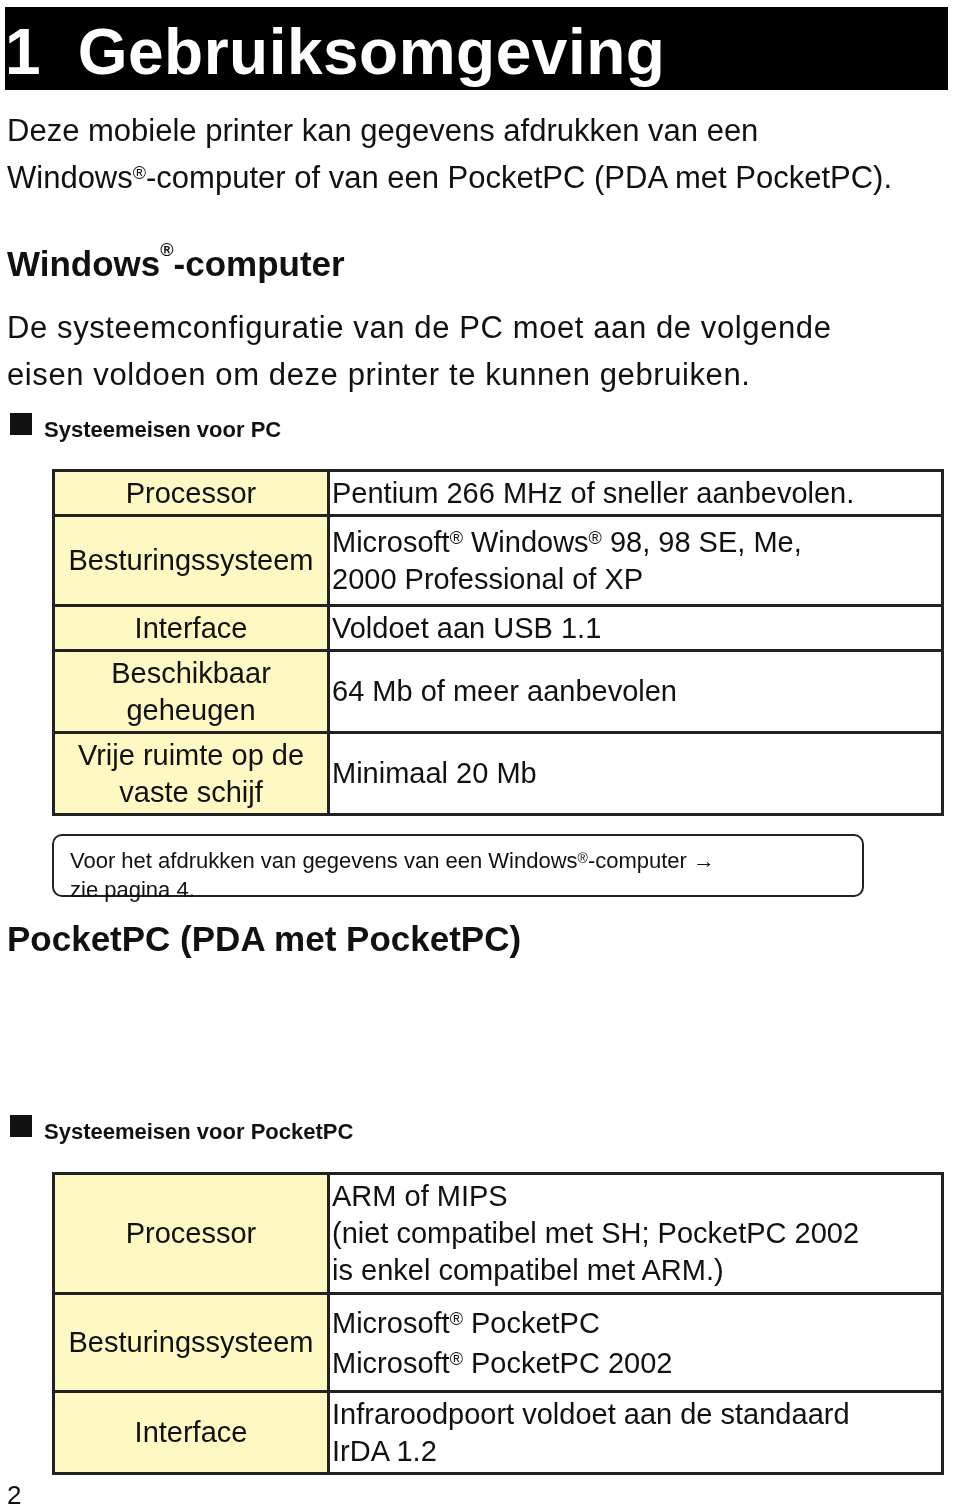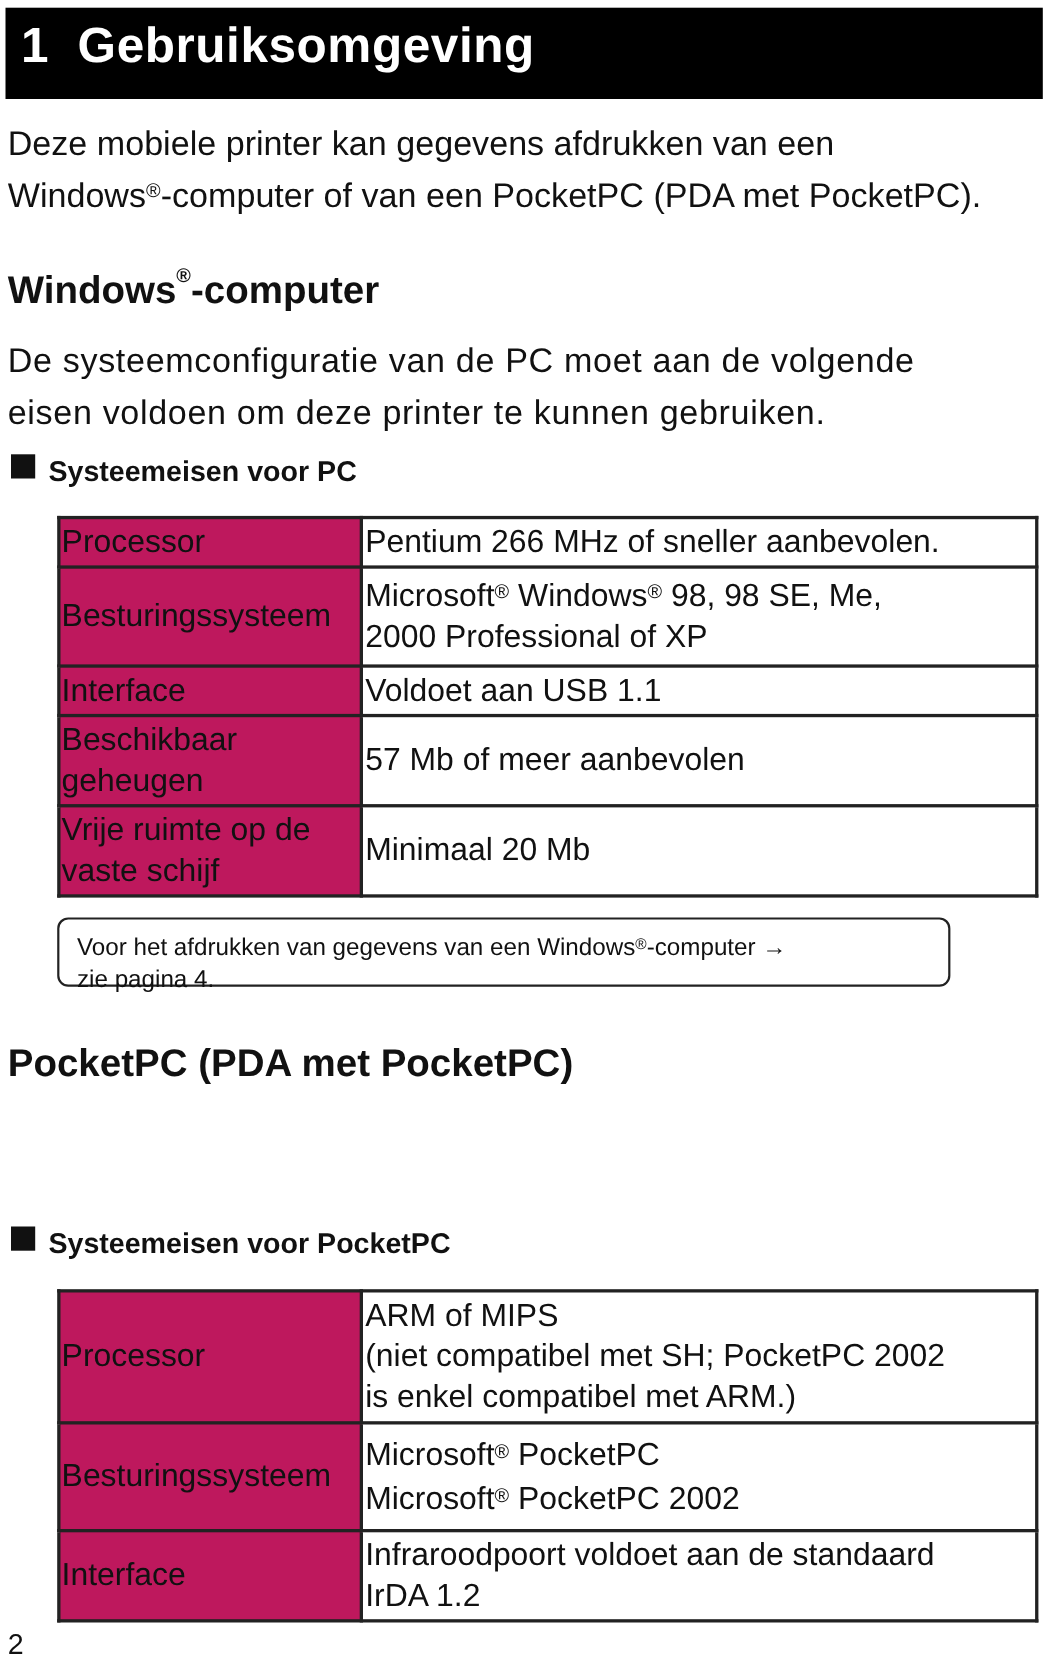--- a/index.html
+++ b/index.html
@@ -1,27 +1,27 @@
 <!DOCTYPE html>
 <html><head>
 <meta charset="utf-8">
 <style>
   html, body { margin:0; padding:0; background:#fff; }
   body { width:960px; height:1511px; position:relative; overflow:hidden;
          font-family:"Liberation Sans", sans-serif; color:#111; }
   .titlebar { position:absolute; left:5px; top:7px; width:943px; height:83px; background:#000; }
-  .titlebar span { position:absolute; left:14px; top:8px; color:#fff; font-weight:bold; font-size:45px; letter-spacing:0.5px; }
+  .titlebar span { position:absolute; left:0; top:8px; color:#fff; font-weight:bold; font-size:64px; letter-spacing:0.5px; }
   .p { position:absolute; left:7px; font-size:31px; line-height:47px; margin:0; }
   sup { font-size:18px; vertical-align:top; position:relative; top:-4px; }
   .h2 { position:absolute; left:7px; font-weight:bold; font-size:35px; margin:0; }
-  .h3 { position:absolute; left:10px; font-weight:bold; font-size:26px; margin:0; }
+  .h3 { position:absolute; left:10px; font-weight:bold; font-size:22px; margin:0; }
   .h3 .sq { display:inline-block; width:22px; height:22px; background:#111; margin-right:12px; vertical-align:2px; }
   table { position:absolute; border-collapse:collapse; font-size:29px; }
   td { border:3px solid #222; }
-  td.k { background:#be185d; text-align:left; width:270px; line-height:37px; }
+  td.k { background:#fef9c3; text-align:center; width:270px; line-height:37px; }
   td.v { padding-left:2px; line-height:37px; width:608px; }
   .note { position:absolute; left:52px; top:834px; width:812px; height:63px; border:2px solid #222; border-radius:10px; font-size:22px; line-height:29px; padding:10px 0 0 16px; box-sizing:border-box; }
   .note sup { font-size:14px; top:-2px; }
   .pagenum { position:absolute; left:7px; top:1480px; font-size:26px; }
 </style>
 </head>
 <body>
 
 <div class="titlebar">
   <span><span style="position:static">1</span>&nbsp;&nbsp;<span style="position:static">Gebruiksomgeving</span></span>
@@ -50,35 +50,35 @@
   <tr style="height:90px">
         <td class="k">Besturingssysteem</td>
     <td class="v"><span>Microsoft</span><sup>®</sup><span> Windows</span><sup>®</sup><span> 98, 98 SE, Me,</span><br><span>2000 Professional of XP</span></td>
       </tr>
   <tr style="height:45px">
         <td class="k">Interface</td>
         <td class="v">Voldoet aan USB 1.1</td>
       </tr>
   <tr style="height:82px">
         <td class="k"><span>Beschikbaar</span><br><span>geheugen</span></td>
-        <td class="v">57 Mb of meer aanbevolen</td>
+        <td class="v">64 Mb of meer aanbevolen</td>
       </tr>
   <tr style="height:82px">
         <td class="k"><span>Vrije ruimte op de</span><br><span>vaste schijf</span></td>
         <td class="v">Minimaal 20 Mb</td>
       </tr>
 </tbody>
   </table>
 
 <div class="note">
   <span>Voor het afdrukken van gegevens van een Windows</span><sup>®</sup><span>-computer →</span><br>
   <span>zie pagina 4.</span>
 </div>
 
-<h2 class="h2" style="top:947px">PocketPC (PDA met PocketPC)</h2>
+<h2 class="h2" style="top:919px">PocketPC (PDA met PocketPC)</h2>
 
 <p class="p" style="top:1007px">
   <br>
 </p>
 
 <h3 class="h3" style="top:1115px"><span class="sq"></span><span>Systeemeisen voor PocketPC</span></h3>
 
 <table style="left:52px; top:1172px">
   <tbody>
       <tr style="height:120px">

